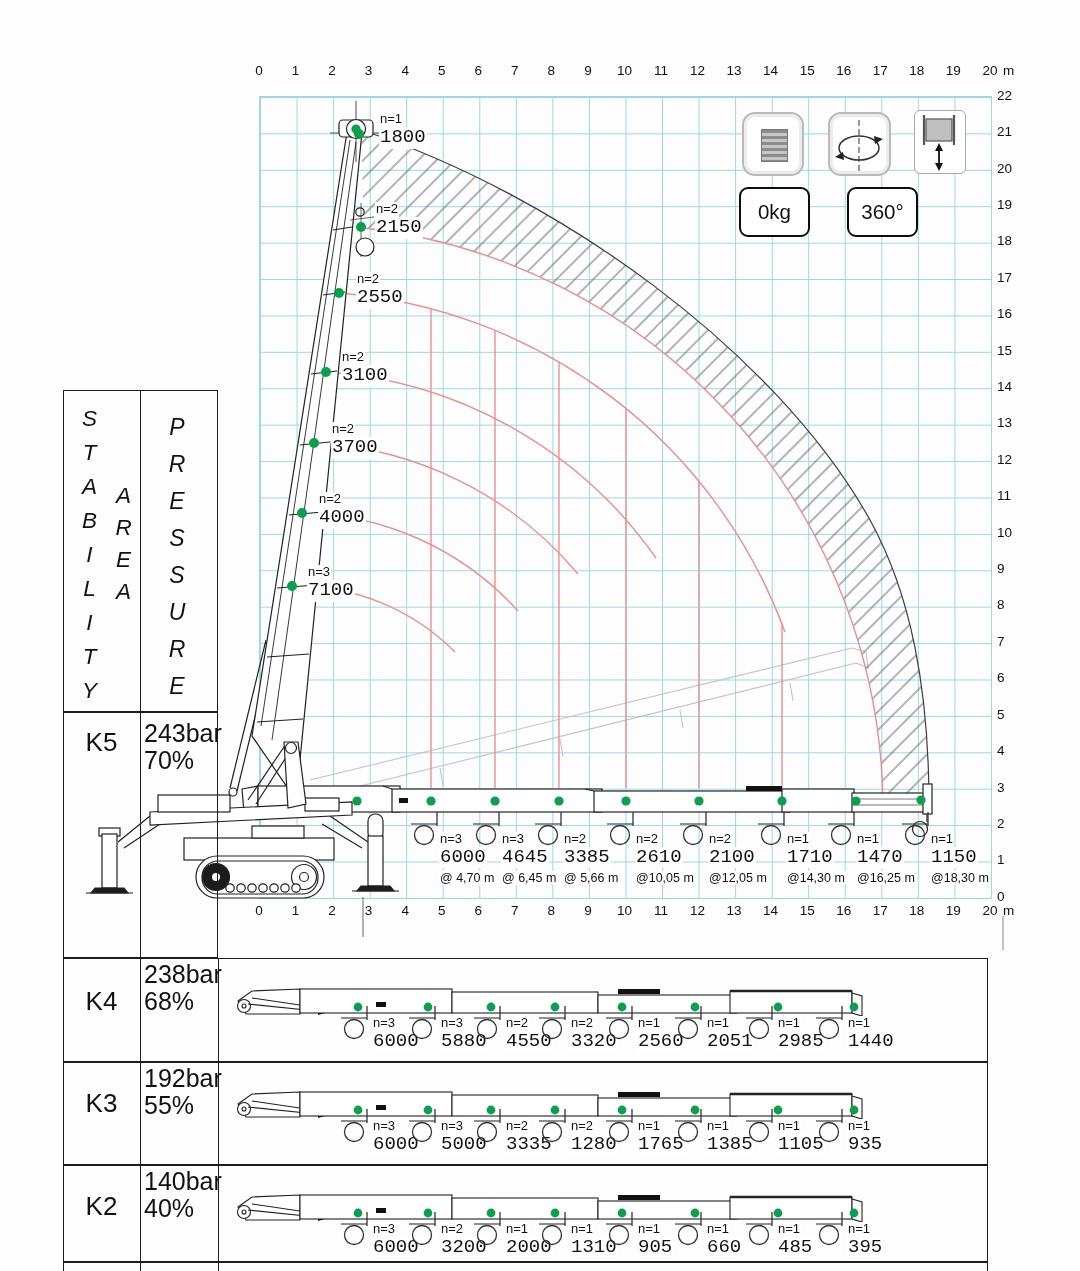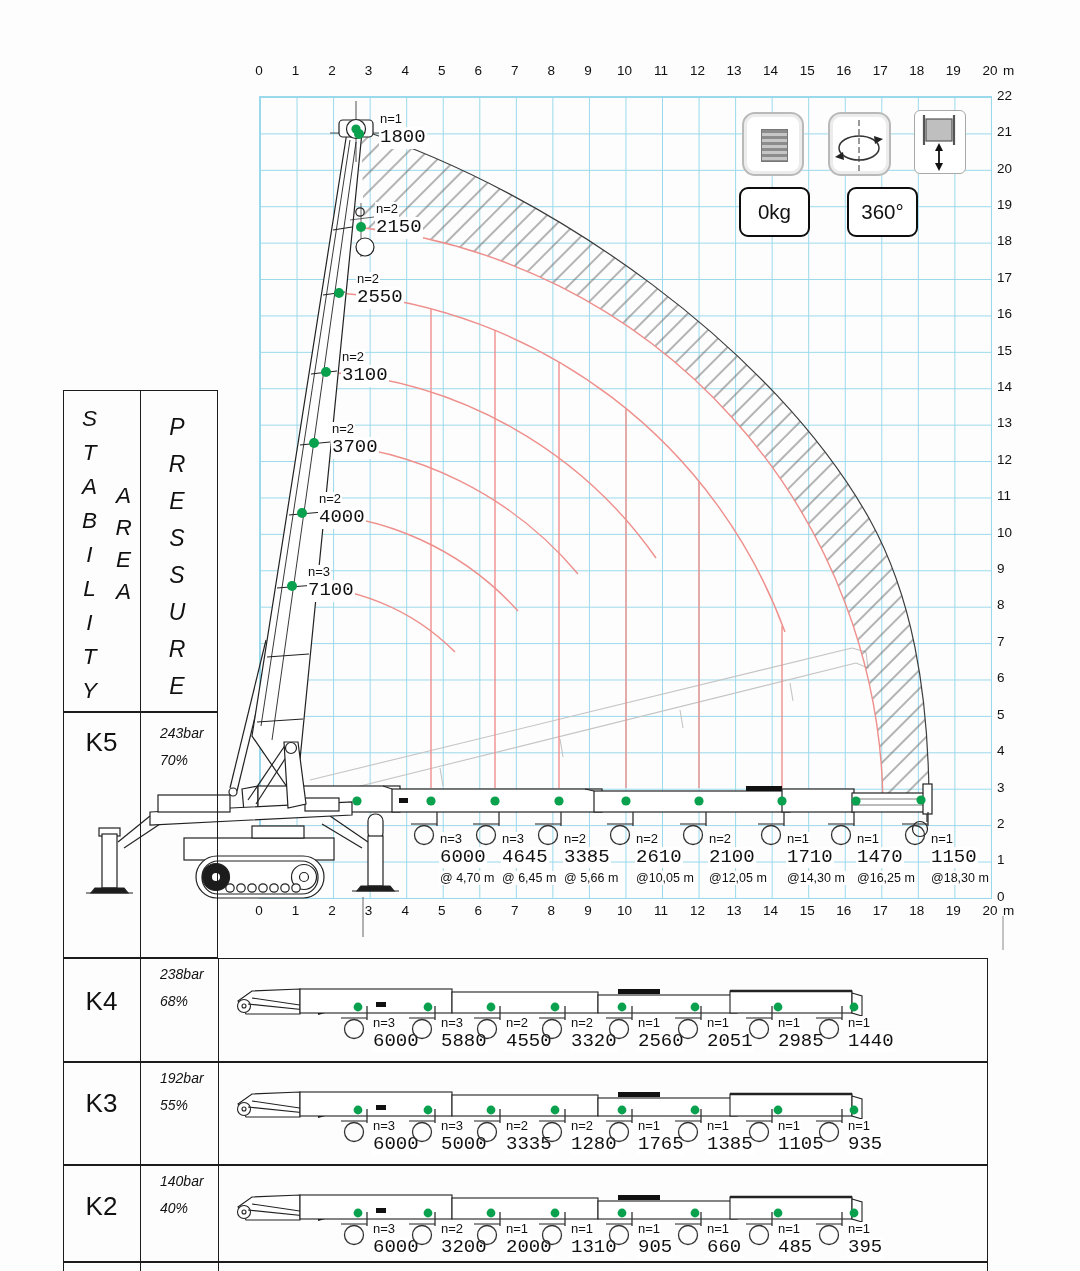--- a/index.html
+++ b/index.html
@@ -83,21 +83,21 @@
   
   .box{position:absolute;border:1.6px solid #1c1c1c;box-sizing:border-box;background:transparent;}
   #box-header{left:63px;top:390px;width:155px;height:322px;}
   #box-k5{left:63px;top:712px;width:155px;height:246px;}
   #box-k4{left:63px;top:958px;width:925px;height:104px;}
   #box-k3{left:63px;top:1062px;width:925px;height:103px;}
   #box-k2{left:63px;top:1165px;width:925px;height:97px;}
   #box-sliver{left:63px;top:1262px;width:925px;height:18px;}
   .vsep{position:absolute;top:0;bottom:0;width:0;border-left:1.4px solid #1c1c1c;}
   .klab{position:absolute;left:63px;width:77px;text-align:center;font-size:26px;}
-  .plab{position:absolute;left:160px;font-size:14px;line-height:27px;font-style:italic;}
+  .plab{position:absolute;left:144px;font-size:25px;line-height:27px;}
   .vword{position:absolute;writing-mode:vertical-lr;text-orientation:upright;font-style:italic;
      font-size:22.5px;letter-spacing:9px;width:32px;}
   #w-stability{left:76px;top:406px;}
   #w-area{left:110px;top:483px;letter-spacing:7px;}
   #w-pressure{left:163px;top:414px;font-size:23px;letter-spacing:11px;}
 </style>
 </head>
 <body>
 
 <div class="page">

